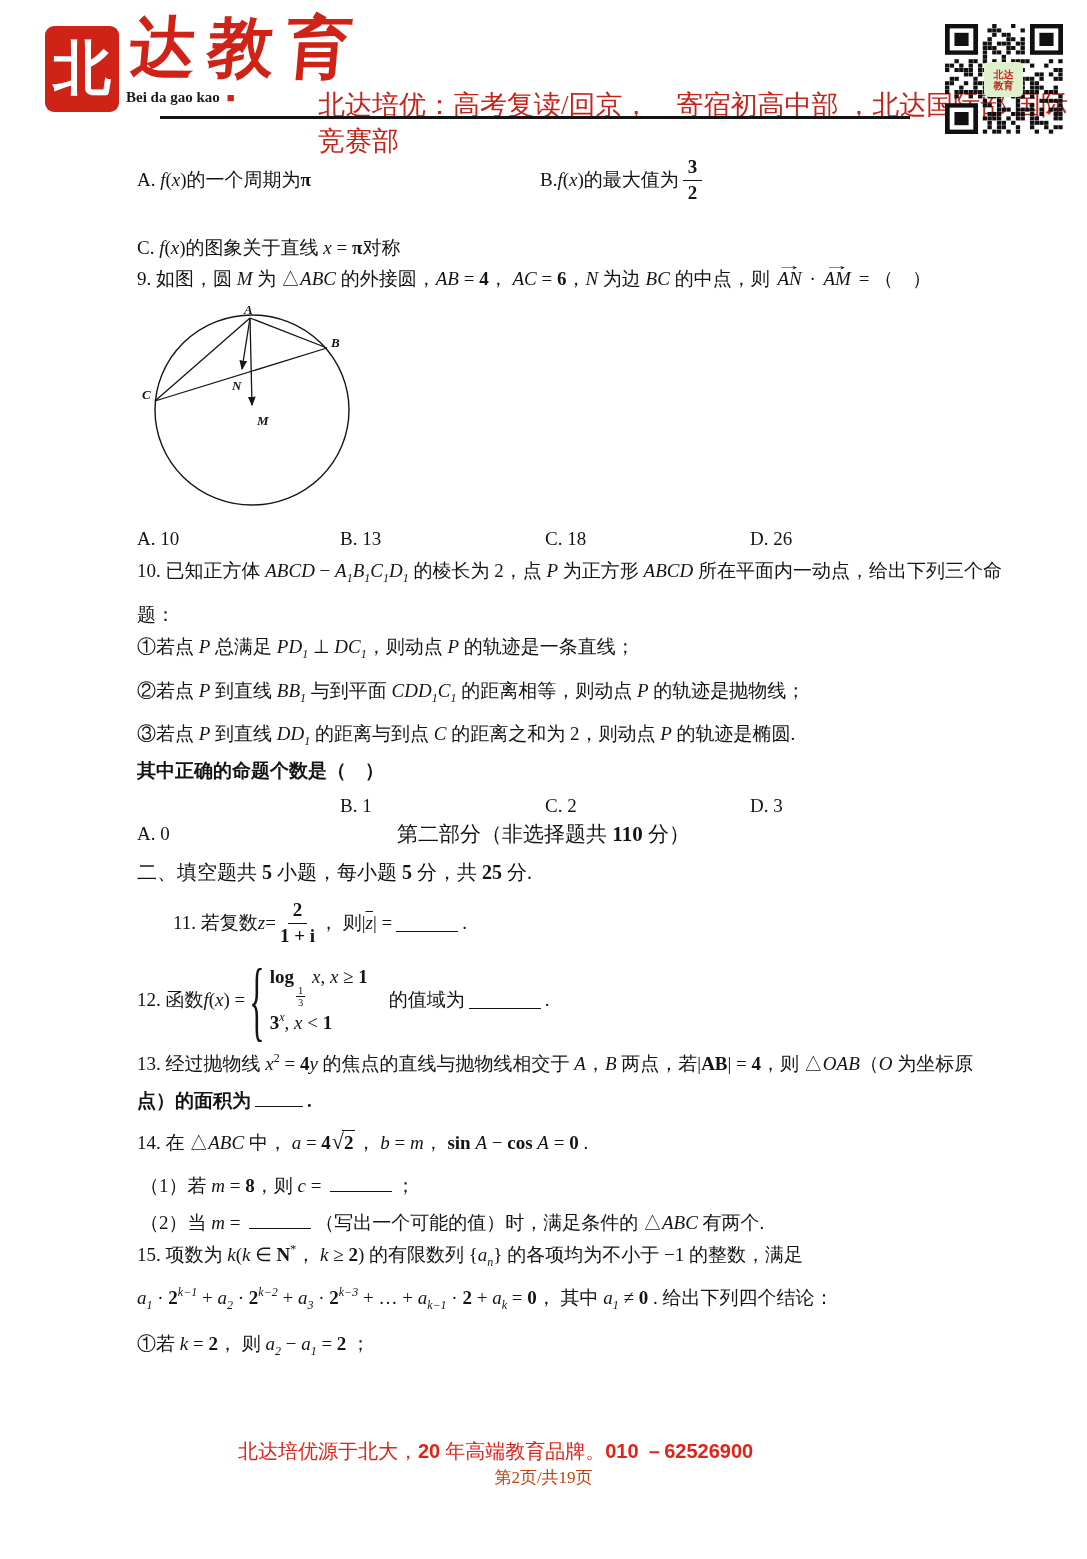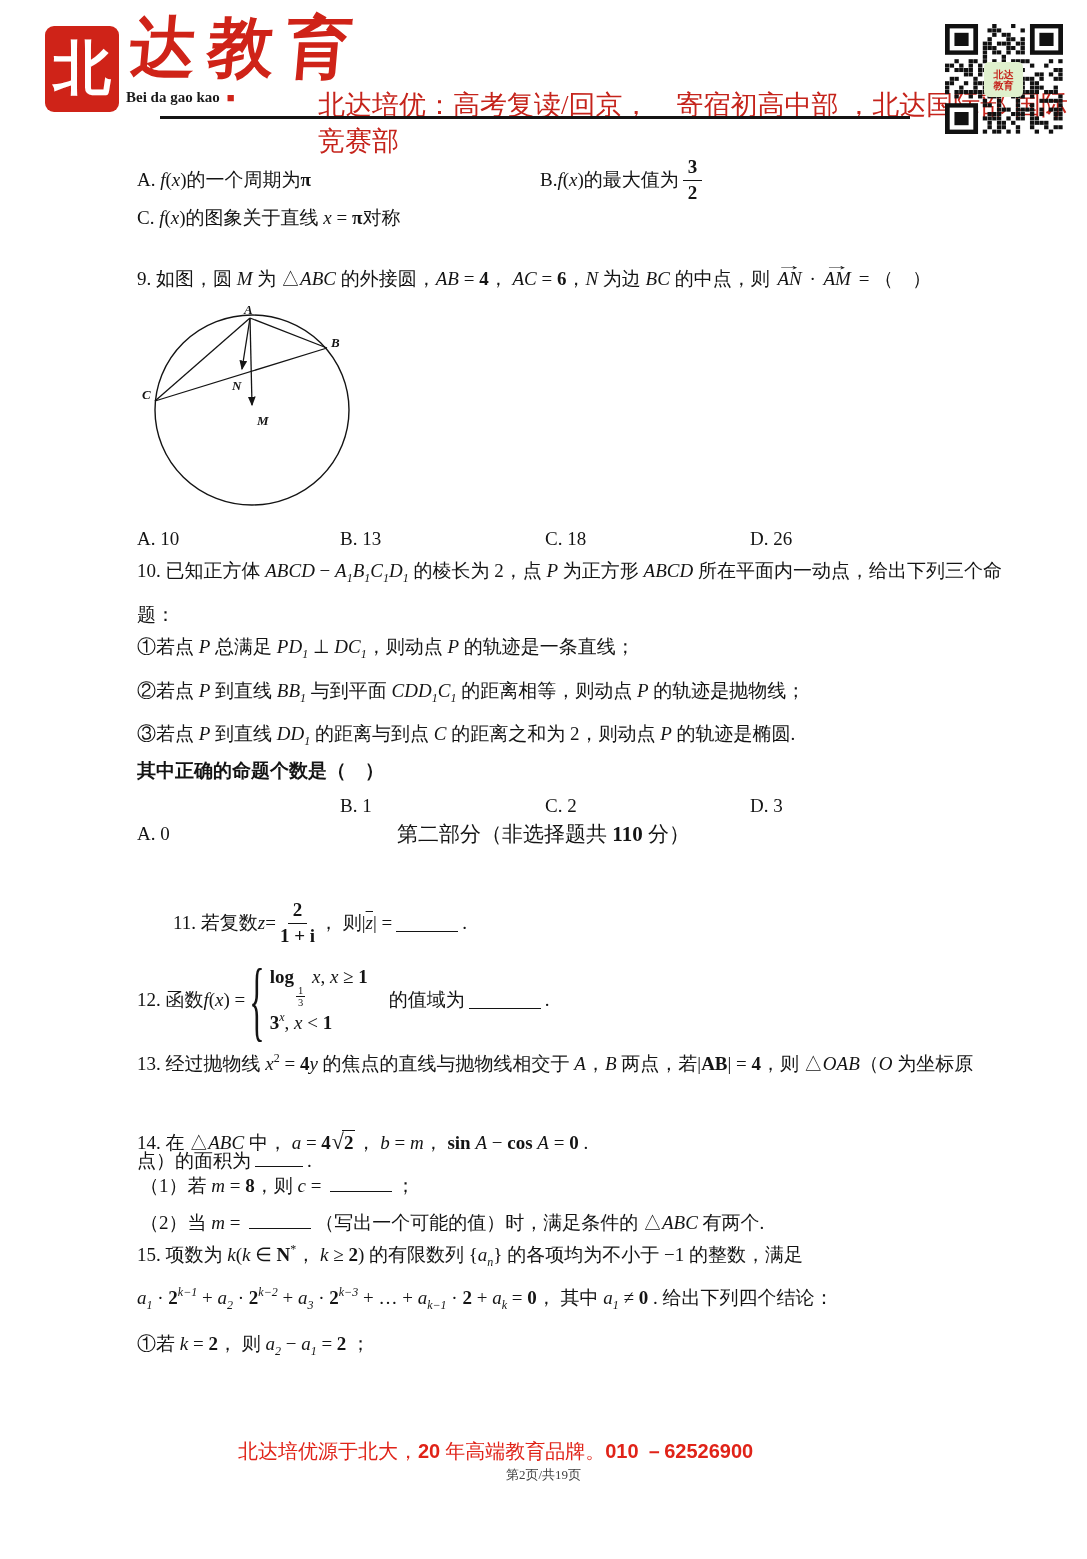--- a/index.html
+++ b/index.html
@@ -52,21 +52,21 @@
         border-radius:5px;display:flex;flex-direction:column;align-items:center;
         justify-content:center;color:#c5231b;font-size:10px;line-height:11px;font-weight:bold;}
 
   
   .diagram{position:absolute;left:140px;top:303px;width:230px;height:215px;}
   .diagram text{font-family:"Liberation Serif",serif;font-style:italic;font-weight:bold;
         font-size:13px;fill:#141414;}
 
   
   .footer-red{position:absolute;left:238px;top:1438px;font-size:20px;color:#e02318;white-space:nowrap;}
-  .pagenum{position:absolute;left:0;right:0;top:1466px;text-align:center;font-size:13px;color:#404040;}
+  .pagenum{position:absolute;left:0;right:0;top:1466px;text-align:center;font-size:17px;color:#c2410c;}
   .heading{font-size:21px;}
   .fillintro{font-size:20px;}
 </style>
 </head>
 <body>
 
 <div class="page">
 
   <div class="seal">
     <span>北</span>
@@ -291,21 +291,21 @@
       <span class="mi">f</span>
       <span class="mm">(</span>
       <span class="mi">x</span>
       <span class="mm">)</span>
       <span class="t">的最大值为</span>
       <span class="frac">
         <span class="num"><span class="mb">3</span></span>
         <span class="den"><span class="mb">2</span></span>
       </span>
     </div>
-  <div class="abs" style="left:137px;top:204px;font-family:Liberation Serif, serif;"><span class="t">C. </span><span class="mi">f</span><span class="mm">(</span><span class="mi">x</span><span class="mm">)</span><span class="t">的图象关于直线 </span><span class="mi">x</span><span class="mm"> = </span><span class="mb">π</span><span class="t">对称</span></div>
+  <div class="abs" style="left:137px;top:234px;font-family:Liberation Serif, serif;"><span class="t">C. </span><span class="mi">f</span><span class="mm">(</span><span class="mi">x</span><span class="mm">)</span><span class="t">的图象关于直线 </span><span class="mi">x</span><span class="mm"> = </span><span class="mb">π</span><span class="t">对称</span></div>
 
   <div class="abs" style="left:137px;top:265px;"><span class="t">9. 如图，圆 </span><span class="mi">M</span><span class="t"> 为 </span><span class="mm">△</span><span class="mi">ABC</span><span class="t"> 的外接圆，</span><span class="mi">AB</span><span class="mm"> = </span><span class="mb">4</span><span class="t">， </span><span class="mi">AC</span><span class="mm"> = </span><span class="mb">6</span><span class="t">，</span><span class="mi">N</span><span class="t"> 为边 </span><span class="mi">BC</span><span class="t"> 的中点，则 </span><span class="vec">AN</span><span class="mm"> · </span><span class="vec">AM</span><span class="mm"> = </span><span class="t">（　）</span></div>
 
   <svg class="diagram" viewBox="0 0 230 215">
     <defs>
       <marker id="arr" markerWidth="9" markerHeight="8" refX="6.5" refY="3" orient="auto">
         <path d="M0,0 L7.5,3 L0,6 z" fill="#141414"></path>
       </marker>
     </defs>
     <ellipse cx="112" cy="107" rx="97" ry="95" fill="none" stroke="#141414" stroke-width="1.4"></ellipse>
@@ -331,20 +331,21 @@
   <div class="abs" style="left:137px;top:633px;"><span class="t">①若点 </span><span class="mi">P</span><span class="t"> 总满足 </span><span class="mi">PD</span><span class="msub mi">1</span><span class="mm"> ⊥ </span><span class="mi">DC</span><span class="msub mi">1</span><span class="t">，则动点 </span><span class="mi">P</span><span class="t"> 的轨迹是一条直线；</span></div>
   <div class="abs" style="left:137px;top:677px;"><span class="t">②若点 </span><span class="mi">P</span><span class="t"> 到直线 </span><span class="mi">BB</span><span class="msub mi">1</span><span class="t"> 与到平面 </span><span class="mi">CDD</span><span class="msub mi">1</span><span class="mi">C</span><span class="msub mi">1</span><span class="t"> 的距离相等，则动点 </span><span class="mi">P</span><span class="t"> 的轨迹是抛物线；</span></div>
   <div class="abs" style="left:137px;top:720px;"><span class="t">③若点 </span><span class="mi">P</span><span class="t"> 到直线 </span><span class="mi">DD</span><span class="msub mi">1</span><span class="t"> 的距离与到点 </span><span class="mi">C</span><span class="t"> 的距离之和为 </span><span class="mm">2</span><span class="t">，则动点 </span><span class="mi">P</span><span class="t"> 的轨迹是椭圆.</span></div>
   <div class="abs" style="left:137px;top:757px;font-weight:bold;"><span class="t">其中正确的命题个数是（　）</span></div>
   <div class="abs" style="left:137px;top:792px;margin-top:28px;">A. 0</div>
   <div class="abs" style="left:340px;top:792px;">B. 1</div>
   <div class="abs" style="left:545px;top:792px;">C. 2</div>
   <div class="abs" style="left:750px;top:792px;">D. 3</div>
 
   <div class="abs center heading" style="top:820px;"><span class="t">第二部分（非选择题共 </span><span class="mb">110</span><span class="t"> 分）</span></div>
+  <div class="abs fillintro" style="left:137px;top:858px;"><span class="t">二、填空题共 </span><span class="mb">5</span><span class="t"> 小题，每小题 </span><span class="mb">5</span><span class="t"> 分，共 </span><span class="mb">25</span><span class="t"> 分.</span></div>
 
   <div class="abs flexline" style="left:137px;top:893px;height:60px;margin-left:36px;">
       <span class="t">11. 若复数 </span>
       <span class="mi">z</span>
       <span class="mm"> = </span>
       <span class="frac">
         <span class="num"><span class="mb">2</span></span>
         <span class="den"><span class="mb">1 + i</span></span>
       </span>
       <span class="t">， 则 </span>
@@ -368,21 +369,21 @@
               <span class="den">3</span>
             </span><span class="mi"> x</span><span class="mm">, </span><span class="mi">x</span><span class="mm"> ≥ </span><span class="mb">1</span></span>
           <span class="crow"><span class="mb">3</span><span class="msup mi">x</span><span class="mm">, </span><span class="mi">x</span><span class="mm"> &lt; </span><span class="mb">1</span></span>
         </span>
       </span>
       <span class="t">　的值域为</span>
       <span class="blank" style="width: 72px;"></span>
       <span class="t">.</span>
     </div>
   <div class="abs" style="left:137px;top:1050px;"><span class="t">13. 经过抛物线 </span><span class="mi">x</span><span class="msup">2</span><span class="mm"> = </span><span class="mb">4</span><span class="mi">y</span><span class="t"> 的焦点的直线与抛物线相交于 </span><span class="mi">A</span><span class="t">，</span><span class="mi">B</span><span class="t"> 两点，若</span><span class="mm">|</span><span class="mb">AB</span><span class="mm">| = </span><span class="mb">4</span><span class="t">，则 </span><span class="mm">△</span><span class="mi">OAB</span><span class="t">（</span><span class="mi">O</span><span class="t"> 为坐标原</span></div>
-  <div class="abs" style="left:137px;top:1147px;"><span class="t">点）的面积为</span><span class="blank" style="width: 48px;"></span><span class="t">.</span></div>
+  <div class="abs" style="left:137px;top:1087px;font-weight:bold;"><span class="t">点）的面积为</span><span class="blank" style="width: 48px;"></span><span class="t">.</span></div>
   <div class="abs" style="left:137px;top:1129px;"><span class="t">14. 在 </span><span class="mm">△</span><span class="mi">ABC</span><span class="t"> 中， </span><span class="mi">a</span><span class="mm"> = </span><span class="mb">4</span><span class="sqrt">
         <span class="rad">√</span>
         <span class="sqb"><span class="mb">2</span></span>
       </span><span class="t">， </span><span class="mi">b</span><span class="mm"> = </span><span class="mi">m</span><span class="t">， </span><span class="mb">sin </span><span class="mi">A</span><span class="mm"> − </span><span class="mb">cos </span><span class="mi">A</span><span class="mm"> = </span><span class="mb">0</span><span class="t"> .</span></div>
   <div class="abs" style="left:140px;top:1172px;"><span class="t">（1）若 </span><span class="mi">m</span><span class="mm"> = </span><span class="mb">8</span><span class="t">，则 </span><span class="mi">c</span><span class="mm"> = </span><span class="blank" style="width: 62px;"></span><span class="t">；</span></div>
   <div class="abs" style="left:140px;top:1209px;"><span class="t">（2）当 </span><span class="mi">m</span><span class="mm"> = </span><span class="blank" style="width: 62px;"></span><span class="t">（写出一个可能的值）时，满足条件的 </span><span class="mm">△</span><span class="mi">ABC</span><span class="t"> 有两个.</span></div>
   <div class="abs" style="left:137px;top:1241px;"><span class="t">15. 项数为 </span><span class="mi">k</span><span class="mm">(</span><span class="mi">k</span><span class="mm"> ∈ </span><span class="mb">N</span><span class="msup">*</span><span class="t">， </span><span class="mi">k</span><span class="mm"> ≥ </span><span class="mb">2</span><span class="mm">)</span><span class="t"> 的有限数列 </span><span class="mm">{</span><span class="mi">a</span><span class="msub mi">n</span><span class="mm">}</span><span class="t"> 的各项均为不小于 </span><span class="mm">−1</span><span class="t"> 的整数，满足</span></div>
   <div class="abs" style="left:137px;top:1284px;"><span class="mi">a</span><span class="msub mi">1</span><span class="mm"> · </span><span class="mb">2</span><span class="msup mi">k−1</span><span class="mm"> + </span><span class="mi">a</span><span class="msub mi">2</span><span class="mm"> · </span><span class="mb">2</span><span class="msup mi">k−2</span><span class="mm"> + </span><span class="mi">a</span><span class="msub mi">3</span><span class="mm"> · </span><span class="mb">2</span><span class="msup mi">k−3</span><span class="mm"> + … + </span><span class="mi">a</span><span class="msub mi">k−1</span><span class="mm"> · </span><span class="mb">2</span><span class="mm"> + </span><span class="mi">a</span><span class="msub mi">k</span><span class="mm"> = </span><span class="mb">0</span><span class="t">， 其中 </span><span class="mi">a</span><span class="msub mi">1</span><span class="mm"> ≠ </span><span class="mb">0</span><span class="t"> . 给出下列四个结论：</span></div>
   <div class="abs" style="left:137px;top:1330px;text-align:right;"><span class="t">①若 </span><span class="mi">k</span><span class="mm"> = </span><span class="mb">2</span><span class="t">， 则 </span><span class="mi">a</span><span class="msub mi">2</span><span class="mm"> − </span><span class="mi">a</span><span class="msub mi">1</span><span class="mm"> = </span><span class="mb">2</span><span class="t"> ；</span></div>
 

